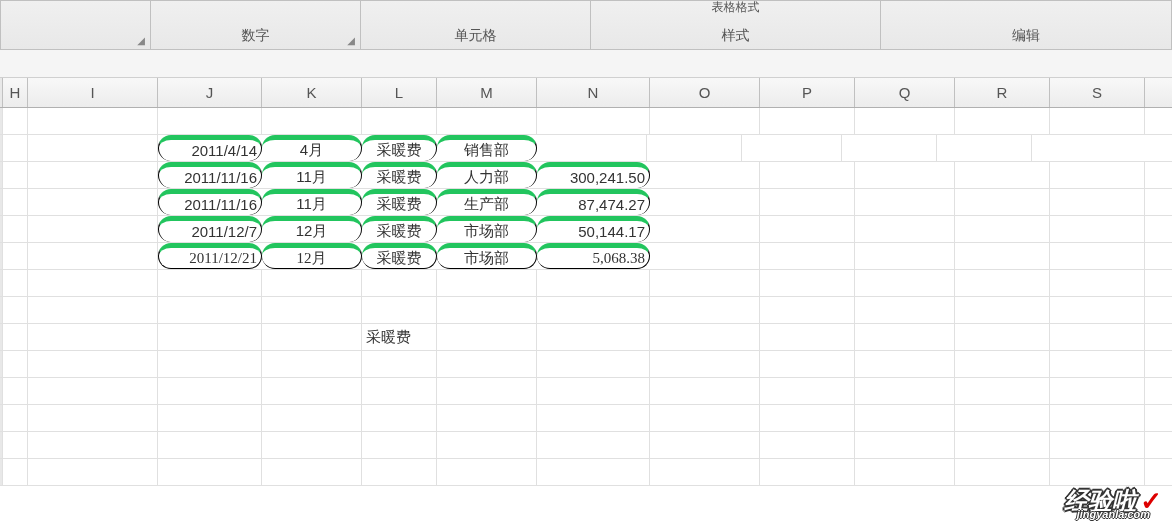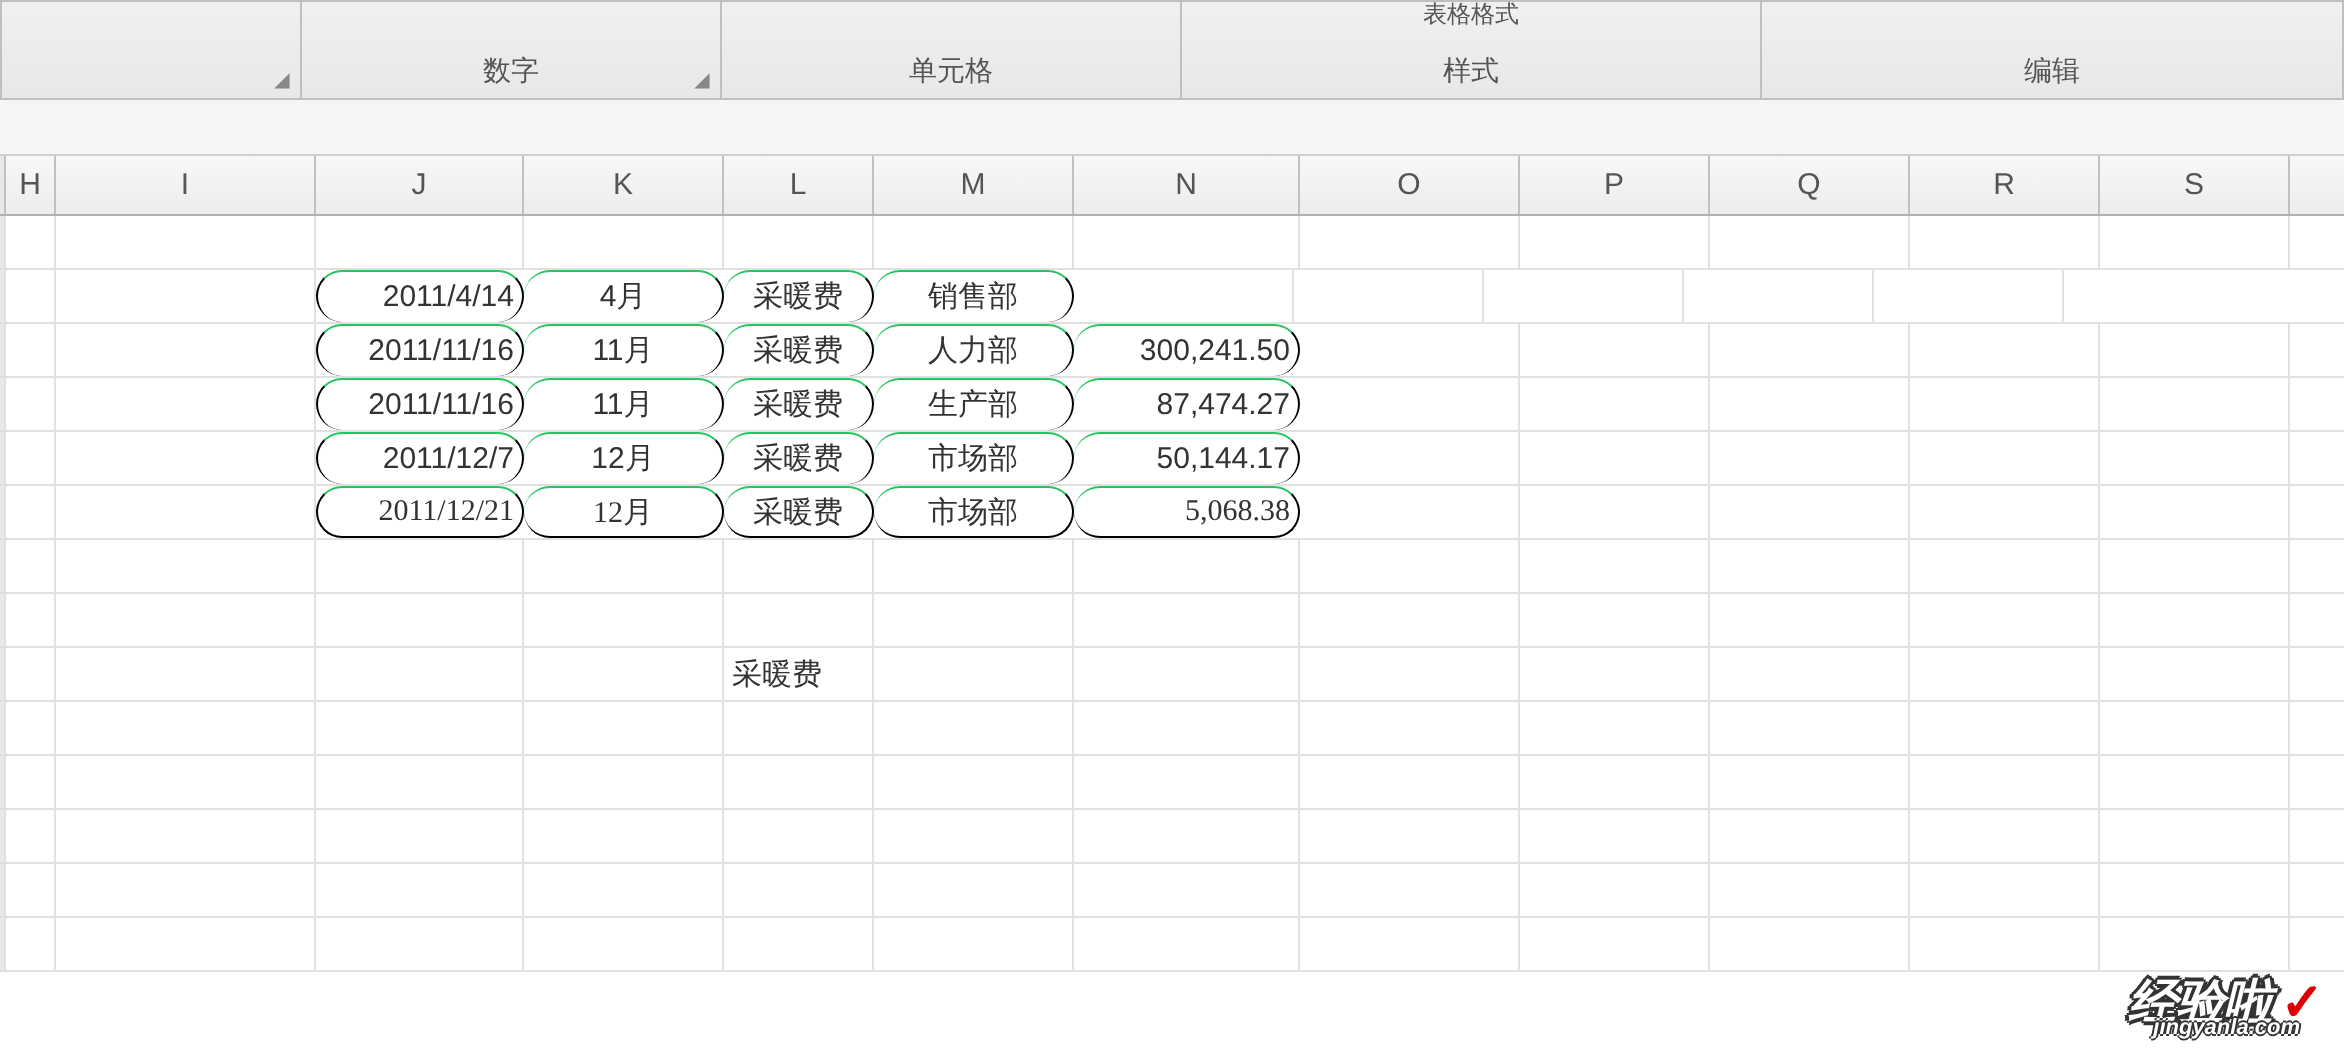--- a/index.html
+++ b/index.html
@@ -125,21 +125,21 @@
     .c-O { width: 110px; }
     .c-P { width: 95px; }
     .c-Q { width: 100px; }
     .c-R { width: 95px; }
     .c-S { width: 95px; }
     
     .j-center { justify-content: center; }
     .j-right { justify-content: flex-end; }
     .j-left { justify-content: flex-start; }
     
-    .bt { border-top: 1px solid #22c55e; border-radius: 13px; }
+    .bt { border-top: 5px solid #22c55e; border-radius: 13px; }
     .bb { border-bottom: 1px solid #000; font-family: Liberation Serif, serif; }
     .bl { border-left: 1px solid #000; }
     .br-k { border-right: 1px solid #000; }
     
     .watermark {
       position: absolute;
       bottom: 8px;
       right: 10px;
       display: flex;
       align-items: center;

